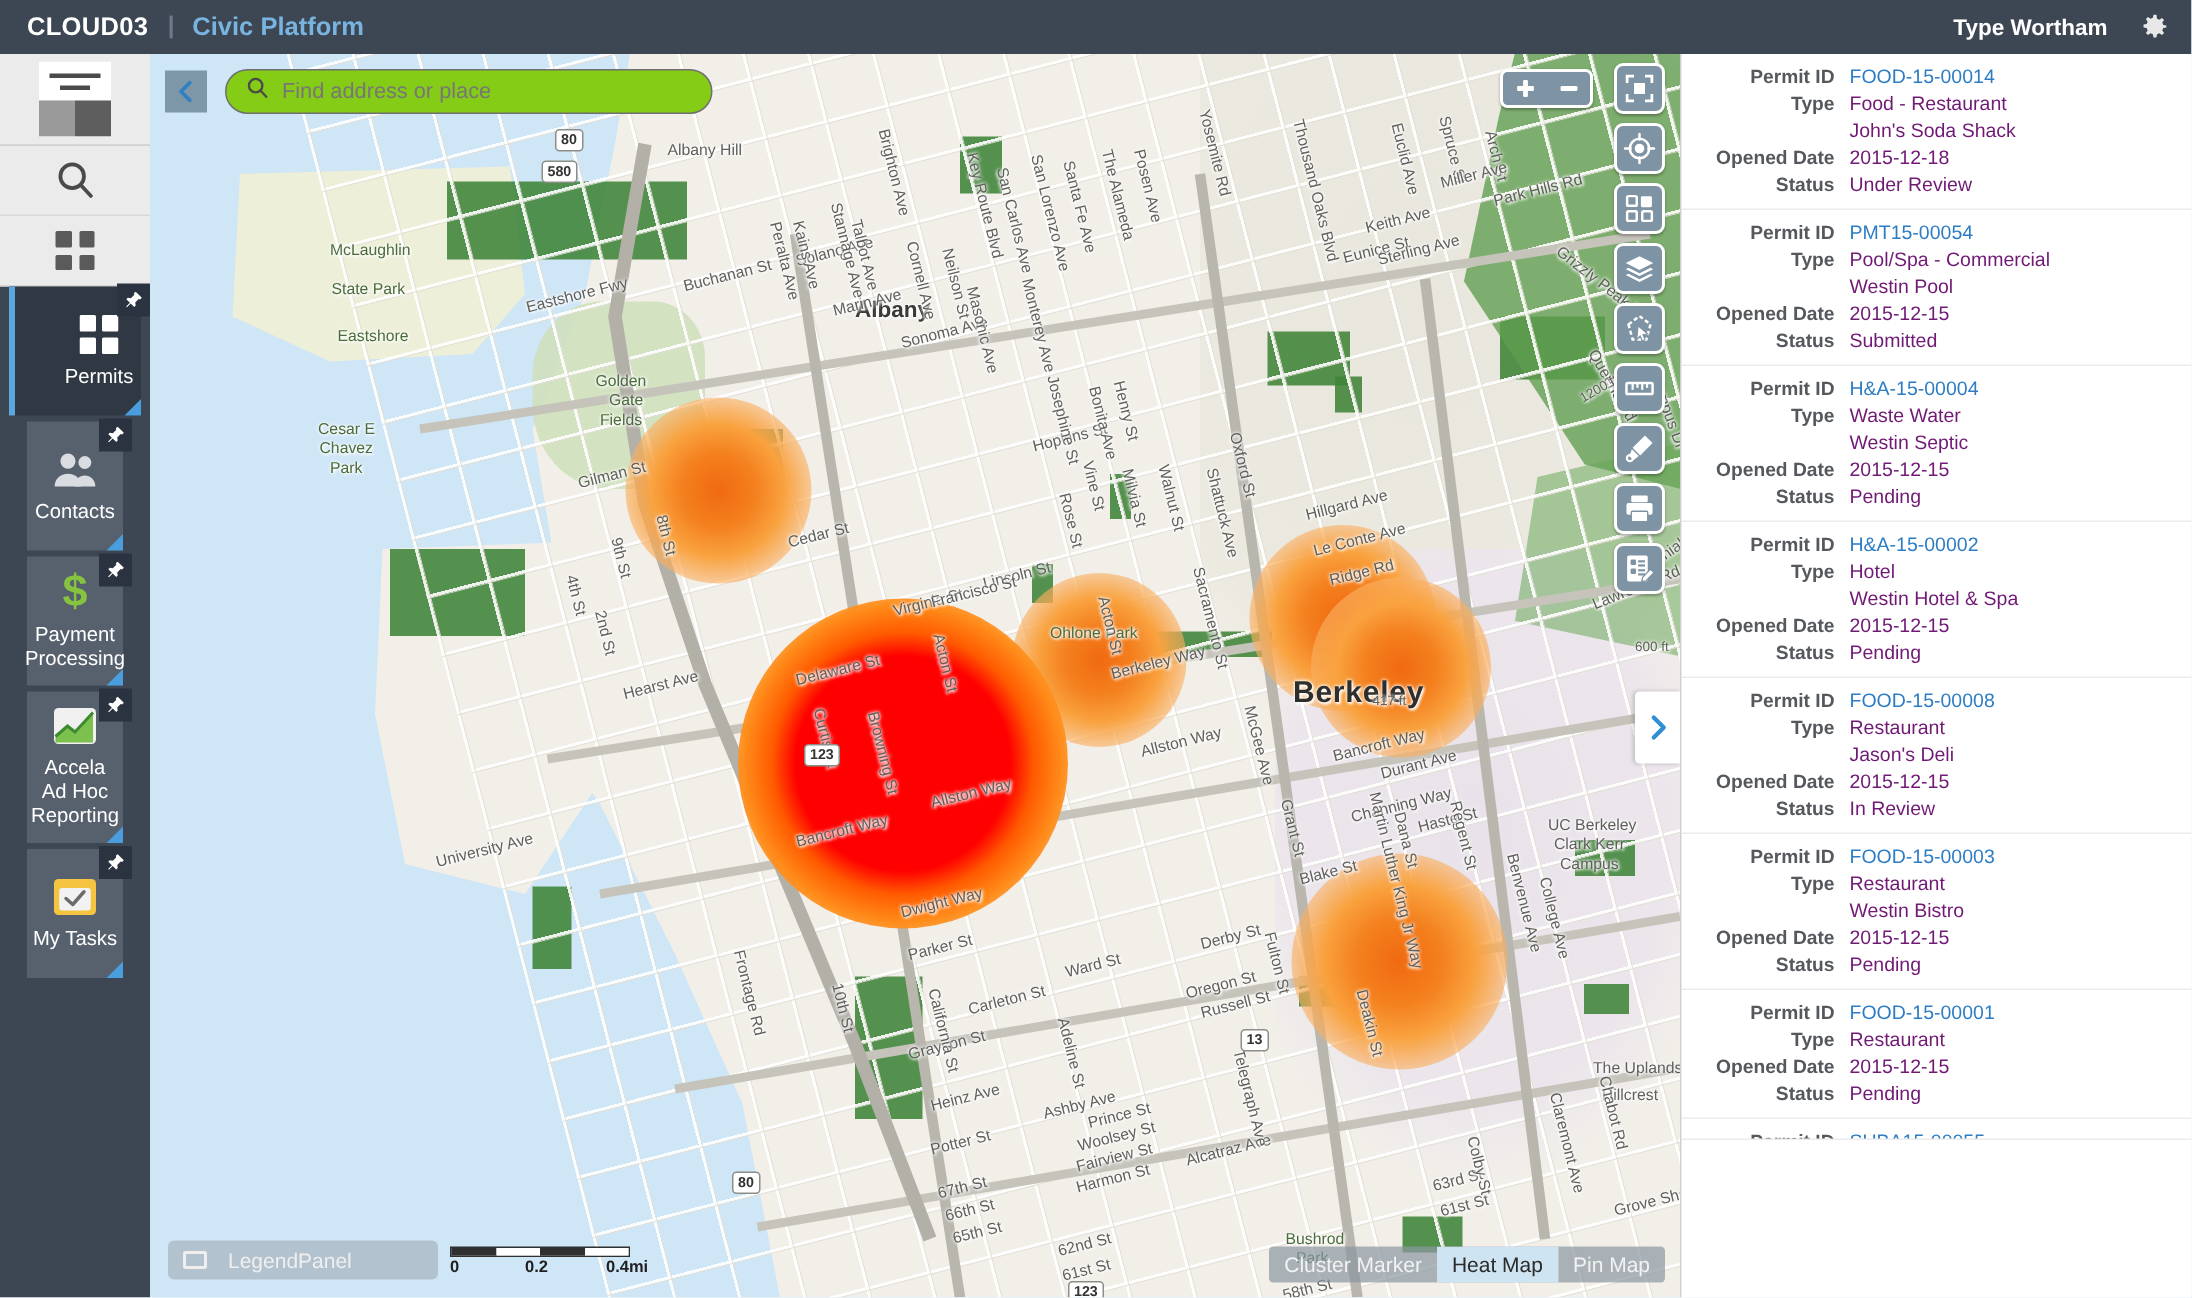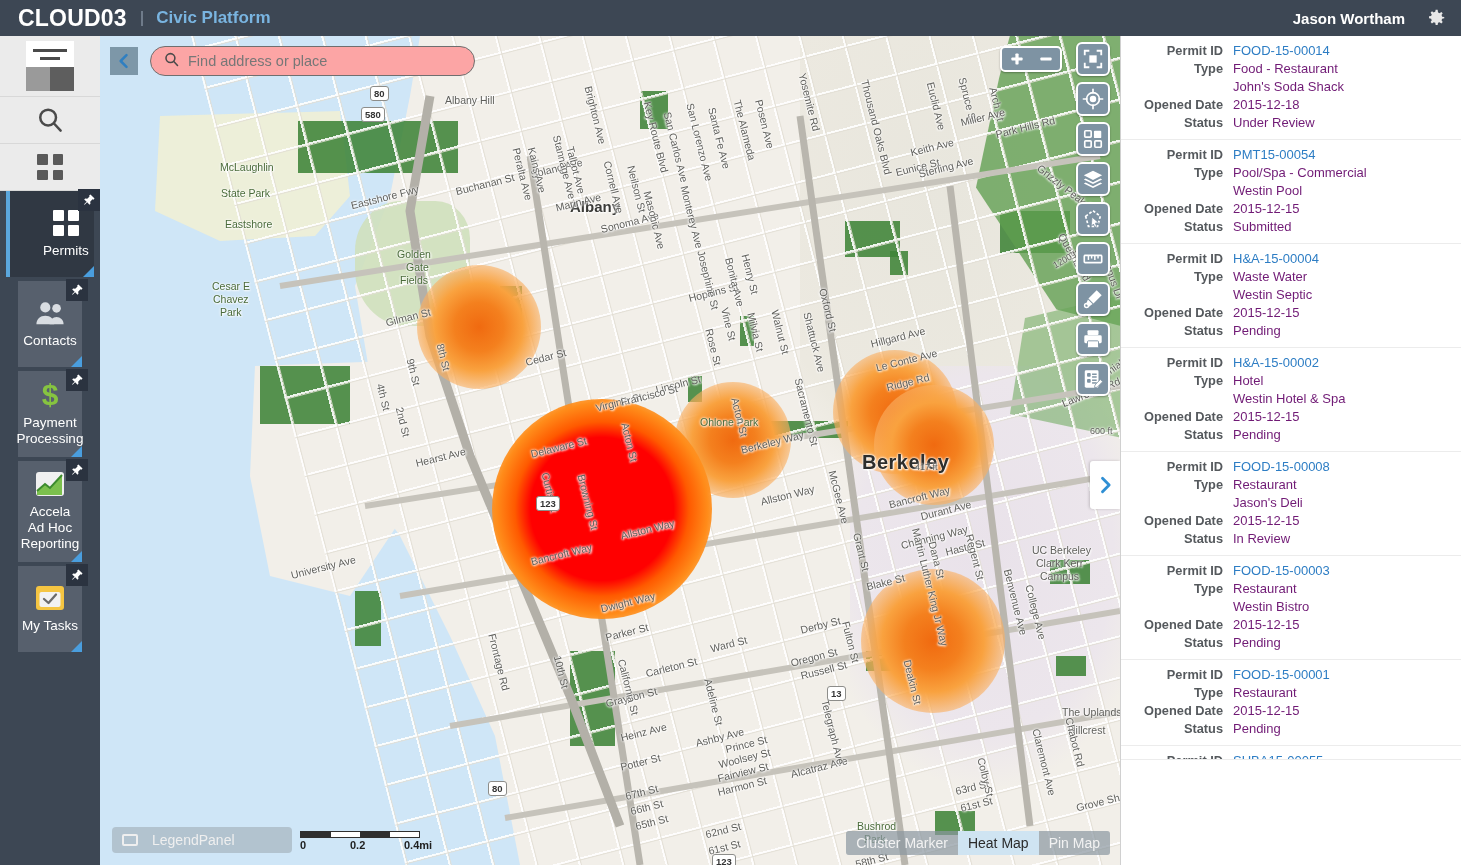--- a/index.html
+++ b/index.html
@@ -13,21 +13,21 @@
 
   
   .topbar {
     position: absolute; left: 0; top: 0; width: 1461px; height: 36px;
     background: #3d4754;
     display: flex; align-items: center;
     z-index: 40;
   }
   .brand-wrap { display: flex; align-items: center; padding-left: 18px; }
   .brand-cloud {
-    color: #ffffff; font-size: 23px; font-weight: bold; letter-spacing: .2px;
+    color: #ffffff; font-size: 17px; font-weight: bold; letter-spacing: .2px;
   }
   .brand-sep {
     color: #6f7b8a; font-size: 16px; margin: 0 12px 0 13px; font-weight: bold;
   }
   .brand-civic {
     color: #79b4e0; font-size: 17px; font-weight: bold;
   }
   .topbar-right {
     margin-left: auto; display: flex; align-items: center; padding-right: 14px;
   }
@@ -153,21 +153,21 @@
   }
 
   
   .collapse-left-btn {
     position: absolute; left: 10px; top: 11px; width: 28px; height: 28px;
     background: #7d97a8; display: flex; align-items: center; justify-content: center;
     cursor: pointer; z-index: 12;
   }
   .search-box {
     position: absolute; left: 50px; top: 10px; width: 325px; height: 30px;
-    background: #fca5a5; border: 1px solid #6f6f6f; border-radius: 16px;
+    background: #84cc16; border: 1px solid #6f6f6f; border-radius: 16px;
     display: flex; align-items: center; padding: 0 10px 0 12px; z-index: 12;
   }
   .search-box input {
     border: 0; outline: 0; background: transparent; flex: 1;
     font-size: 14.5px; color: #5a5a5a; font-family: "Liberation Sans", sans-serif;
     margin-left: 8px;
   }
   .search-box input::placeholder { color: #777; }
 
   
@@ -259,21 +259,21 @@
 
 <div id="app">
 
   <div class="topbar">
     <div class="brand-wrap">
       <span class="brand-cloud">CLOUD03</span>
       <span class="brand-sep">|</span>
       <span class="brand-civic">Civic Platform</span>
     </div>
     <div class="topbar-right">
-      <span class="user-name">Jason Wortham</span>
+      <span class="user-name">Type Wortham</span>
       <span class="gear-icon">
         <svg viewBox="0 0 24 24" width="22" height="22" fill="#e8e8e8">
           <path d="M12 8.2a3.8 3.8 0 100 7.6 3.8 3.8 0 000-7.6zm0 6a2.2 2.2 0 110-4.4 2.2 2.2 0 010 4.4z"></path>
           <path d="M21 13.1v-2.2l-2.3-.4a7 7 0 00-.7-1.7l1.3-1.9-1.5-1.5-1.9 1.3a7 7 0 00-1.7-.7L13.8 3h-2.2l-.4 2.3a7 7 0 00-1.7.7L7.6 4.7 6.1 6.2l1.3 1.9a7 7 0 00-.7 1.7L4.4 10.2v2.2l2.3.4c.16.6.4 1.16.7 1.7l-1.3 1.9 1.5 1.5 1.9-1.3c.54.3 1.1.54 1.7.7l.4 2.3h2.2l.4-2.3c.6-.16 1.16-.4 1.7-.7l1.9 1.3 1.5-1.5-1.3-1.9c.3-.54.54-1.1.7-1.7l2.3-.4z"></path>
         </svg>
       </span>
     </div>
   </div>
 
   <div class="sidebar">

